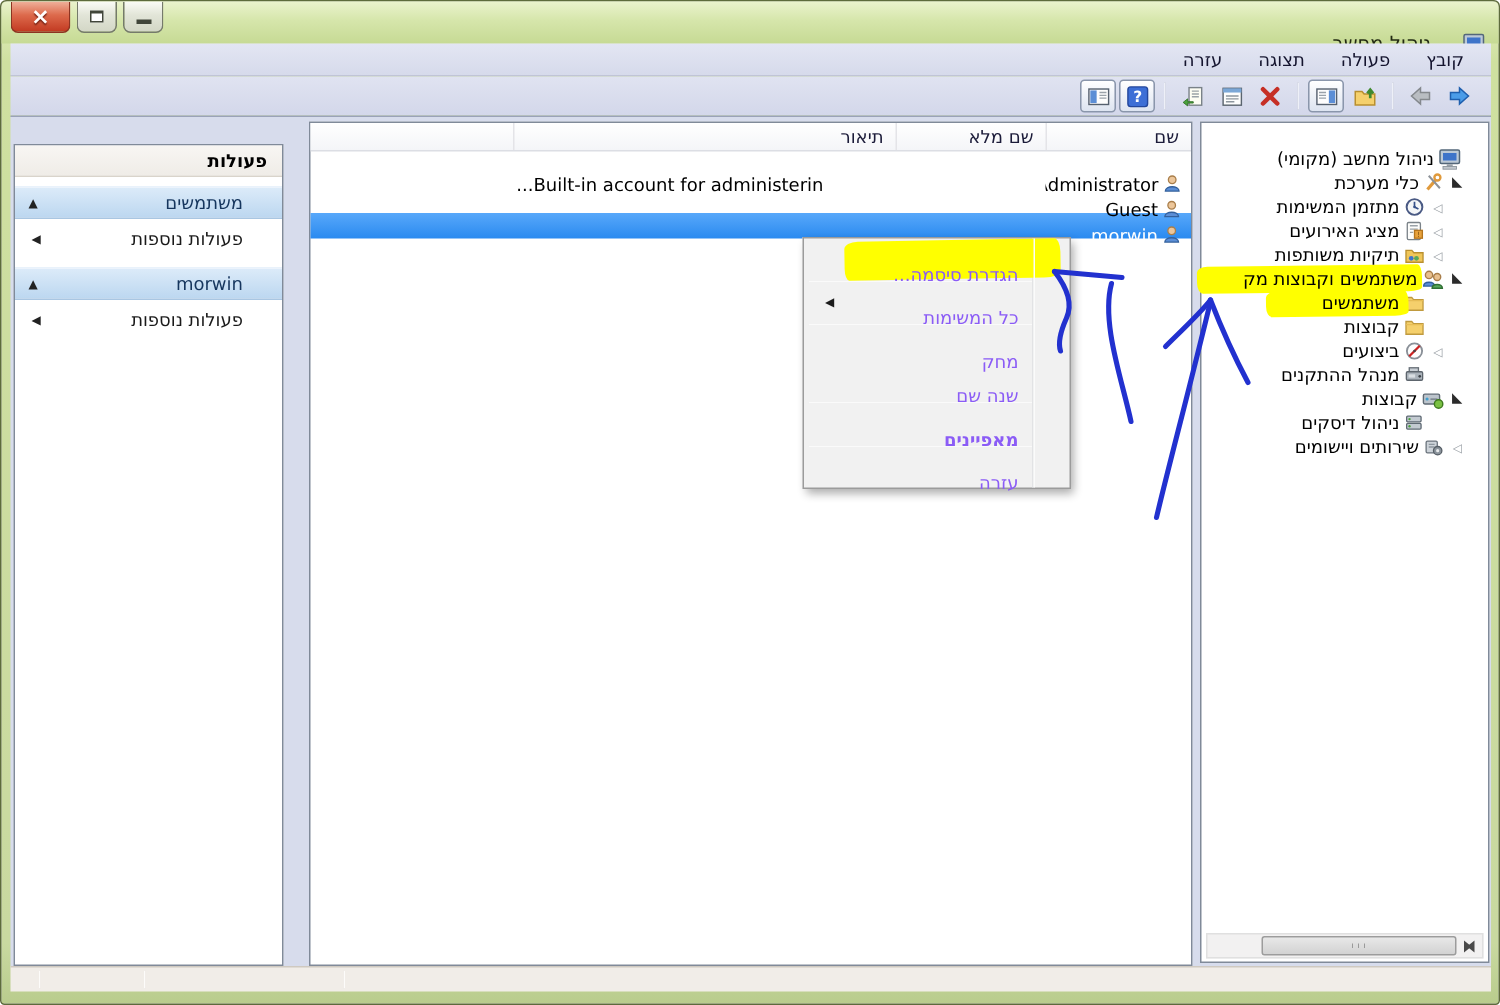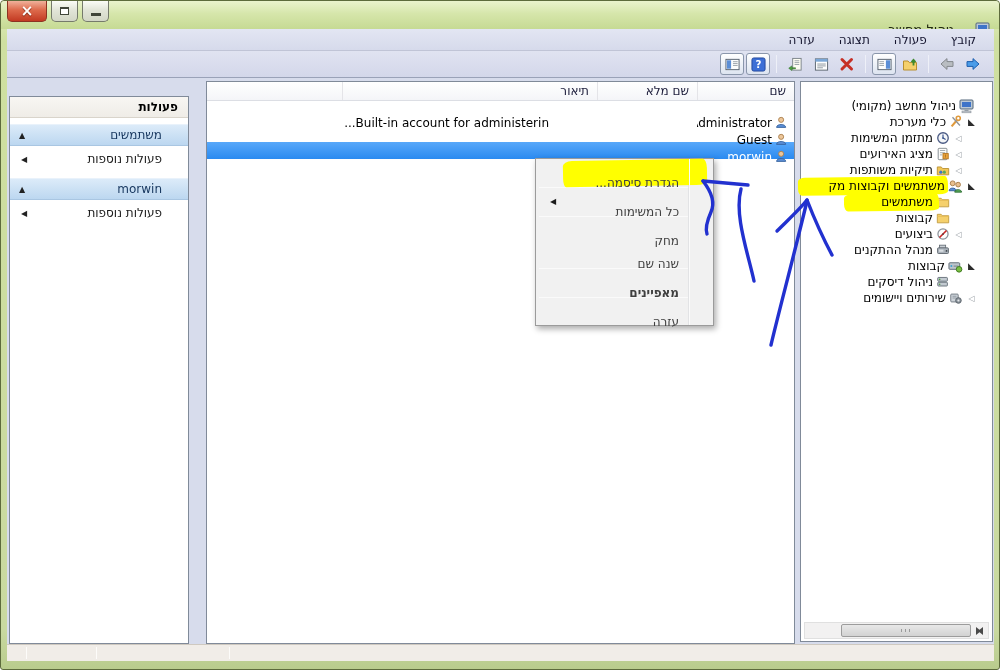--- a/index.html
+++ b/index.html
@@ -94,21 +94,21 @@
   .statusbar { position:absolute; left:6px; right:5px; bottom:8px; height:17px;
     background:#f1ede8; border-top:1px solid #cfc9c0; }
   .sdiv { position:absolute; top:2px; bottom:2px; width:1px; background:#d8d2ca; border-left:1px solid #fdfcfa; }
 
   
   .cmenu { position:absolute; left:534px; top:157px; width:179px; background:#f1f1f1;
     border:1px solid #9b9b9b; box-shadow:2px 3px 6px rgba(0,0,0,.33); padding:2px 0; z-index:30; }
   .cmenu::before { content:""; position:absolute; top:0; bottom:0; right:24px; width:1px; background:#e2e3e5; }
   .cmenu::after  { content:""; position:absolute; top:0; bottom:0; right:23px; width:1px; background:#fbfbfb; }
   .citem { position:relative; height:23px; display:flex; align-items:center; padding-right:34px; padding-left:14px; }
-  .citem .clabel { position:relative; z-index:1; color:#404040;margin-top:20px; }
+  .citem .clabel { position:relative; z-index:1; color:#8b5cf6;margin-top:20px; }
   .citem.bold .clabel { font-weight:bold; }
   .citem .sub-arrow { margin-right:auto; font-size:8px; color:#1b1b1b; z-index:1; }
   .m-menu { right:6px; left:27px; top:-1px; bottom:-2px; border-radius:9px 4px 11px 3px/5px 9px 4px 8px; transform:rotate(-1deg); }
   .msep { height:1px; background:#e0e0e0; border-bottom:1px solid #fafafa; margin:3px 25px 2px 3px; }
 
   .ink { position:absolute; top:0; left:0; width:1000px; height:670px; pointer-events:none; z-index:40; }
 </style>
 </head>
 <body>
 

